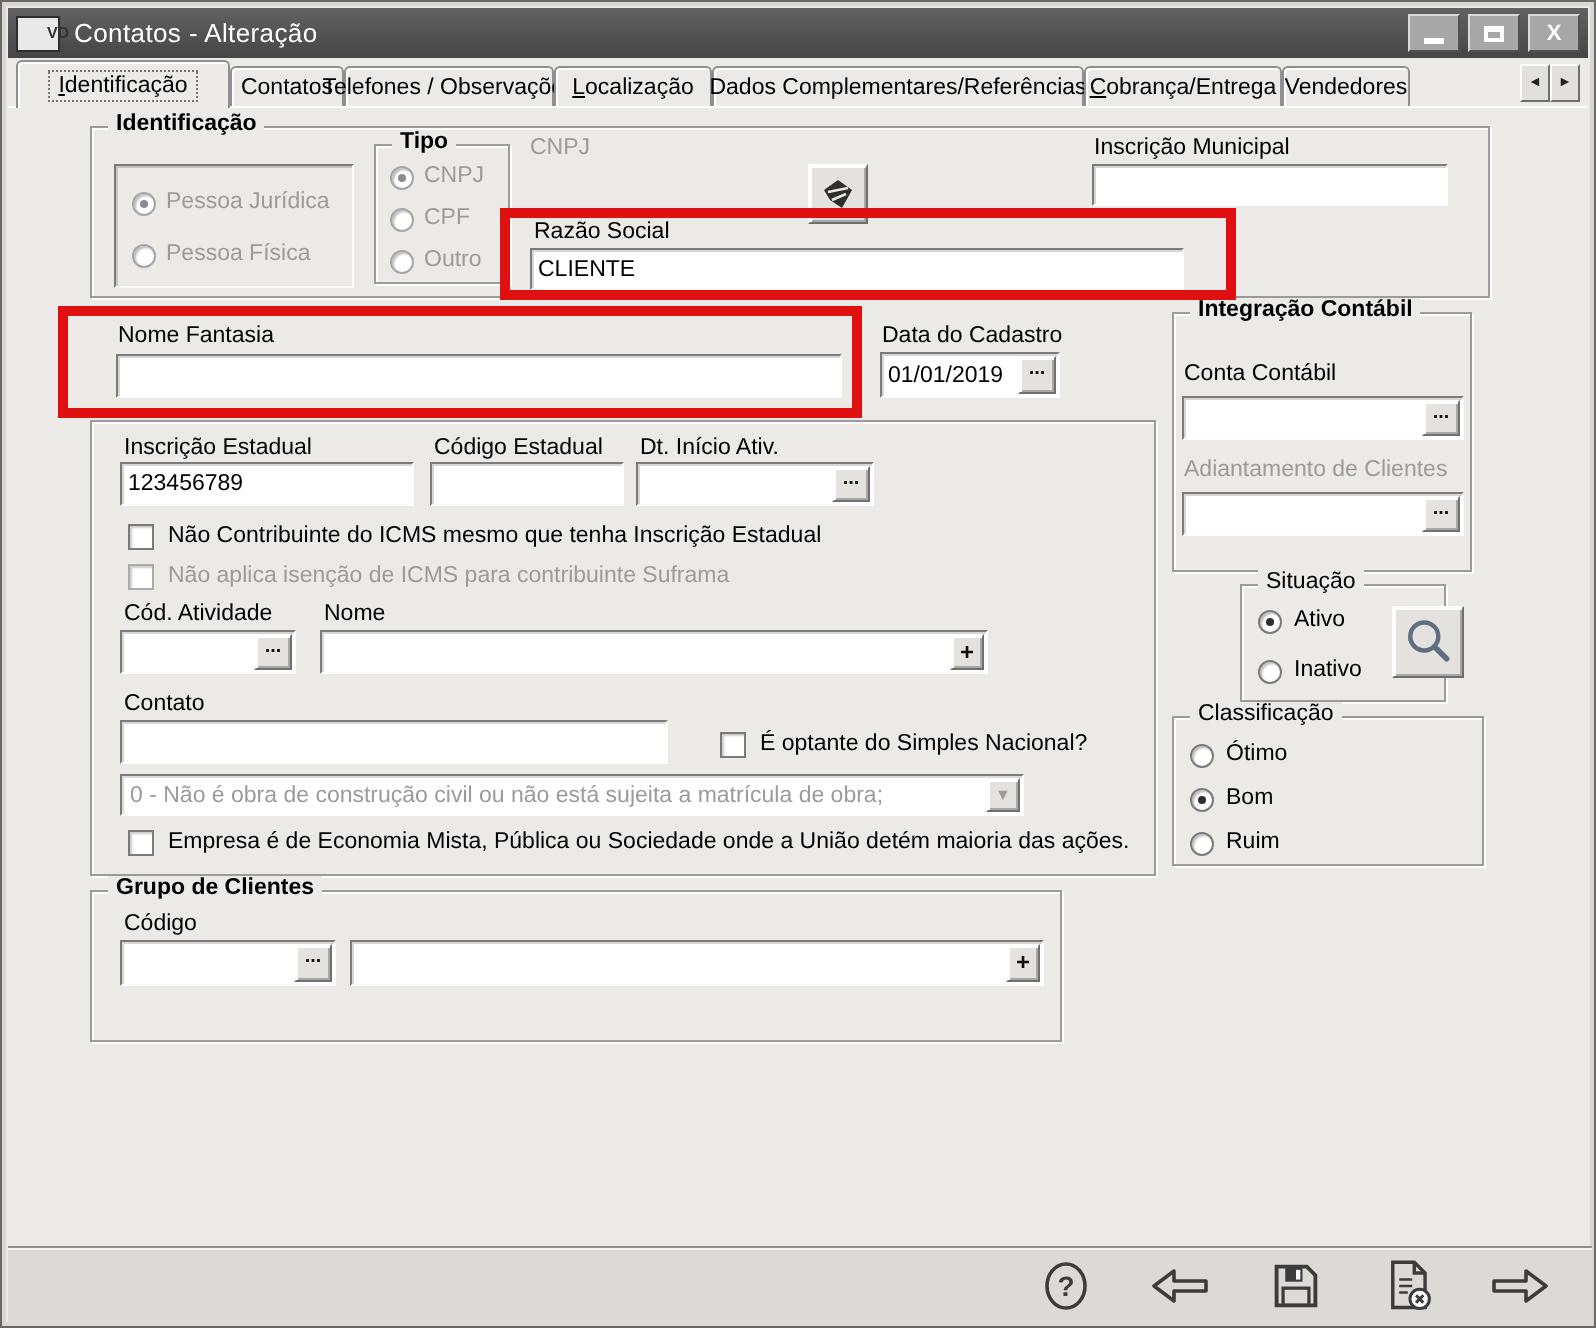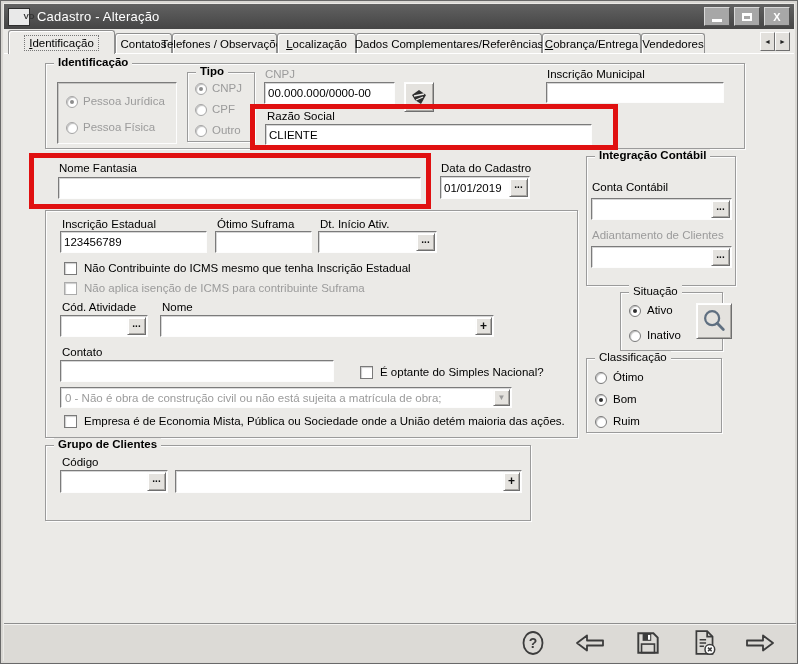--- a/index.html
+++ b/index.html
@@ -62,21 +62,21 @@
            box-shadow:inset 0 1px 0 #f4f3f1;}
   .tbi{position:absolute;top:3px;width:32px;height:32px;display:flex;align-items:center;justify-content:center;cursor:pointer;}
 </style>
 </head>
 <body>
 
 <div class="win">
 
   <div class="titlebar">
     <span class="appicon">VD</span>
-    <span class="wtitle">Cadastro - Alteração</span>
+    <span class="wtitle">Contatos - Alteração</span>
     <div class="winbtns">
       <div class="wbtn">
           <span class="glyph-min"></span>
         </div>
       <div class="wbtn">
           <span class="glyph-max"></span>
         </div>
       <div class="wbtn">
           <span>X</span>
         </div>
@@ -125,23 +125,20 @@
       <span class="gbt bold">Tipo</span>
       <span class="radio gray on" style="left:7px;top:10px"></span>
       <span class="lbl dis" style="left:24px;top:9px">CNPJ</span>
       <span class="radio gray" style="left:7px;top:31px"></span>
       <span class="lbl dis" style="left:24px;top:30px">CPF</span>
       <span class="radio gray" style="left:7px;top:52px"></span>
       <span class="lbl dis" style="left:24px;top:51px">Outro</span>
     </div>
 
     <span class="lbl dis" style="left:219px;top:4px">CNPJ</span>
-    <div class="tf" style="left:218px;top:18px;width:131px;height:22px">
-      <input value="00.000.000/0000-00" style="">
-    </div>
     <div class="b3" style="position:absolute;left:358px;top:18px;width:30px;height:30px">
       <svg width="18" height="18" viewBox="0 0 18 18">
         <path d="M9 2 L16 7 L11 16 L5 12 L2 7 Z" fill="#2f2f2f"></path>
         <path d="M4 8 L14 6 M6 12 L13 9" stroke="#ebeae7" stroke-width="1.3" fill="none"></path>
       </svg>
     </div>
 
     <span class="lbl" style="left:221px;top:46px">Razão Social</span>
     <div class="tf" style="left:219px;top:60px;width:327px;height:21px">
       <input value="CLIENTE" style="">
@@ -162,21 +159,21 @@
   <div class="tf" style="left:439px;top:175px;width:90px;height:23px">
     <input value="01/01/2019" style="">
     <span class="b3 mini">...</span>
   </div>
 
   <div class="gb" style="left:44px;top:209px;width:533px;height:228px">
     <span class="lbl" style="left:16px;top:7px">Inscrição Estadual</span>
     <div class="tf" style="left:14px;top:20px;width:147px;height:22px">
       <input value="123456789" style="">
     </div>
-    <span class="lbl" style="left:171px;top:7px">Ótimo Suframa</span>
+    <span class="lbl" style="left:171px;top:7px">Código Estadual</span>
     <div class="tf" style="left:169px;top:20px;width:97px;height:22px">
       <input value="" style="">
     </div>
     <span class="lbl" style="left:274px;top:7px">Dt. Início Ativ.</span>
     <div class="tf" style="left:272px;top:20px;width:119px;height:22px">
       <input value="" style="">
       <span class="b3 mini">...</span>
     </div>
 
     <span class="cb" style="left:18px;top:51px"></span>
@@ -244,21 +241,21 @@
     <span class="radio" style="left:8px;top:37px"></span>
     <span class="lbl" style="left:26px;top:36px">Inativo</span>
   </div>
   <div class="b3" style="position:absolute;left:695px;top:302px;width:36px;height:36px">
     <svg width="28" height="28" viewBox="0 0 30 30">
       <circle cx="13" cy="12" r="7.5" fill="none" stroke="#5f6f80" stroke-width="2.4"></circle>
       <line x1="18.5" y1="17.5" x2="25" y2="24" stroke="#5f6f80" stroke-width="3" stroke-linecap="round"></line>
     </svg>
   </div>
 
-  <div class="gb" style="left:585px;top:357px;width:136px;height:75px">
+  <div class="gb" style="left:585px;top:357px;width:156px;height:75px">
     <span class="gbt">Classificação</span>
     <span class="radio" style="left:8px;top:13px"></span>
     <span class="lbl" style="left:26px;top:12px">Ótimo</span>
     <span class="radio on" style="left:8px;top:35px"></span>
     <span class="lbl" style="left:26px;top:34px">Bom</span>
     <span class="radio" style="left:8px;top:57px"></span>
     <span class="lbl" style="left:26px;top:56px">Ruim</span>
   </div>
 
   <div class="hl" style="left:249px;top:103px;width:368px;height:46px"></div>

